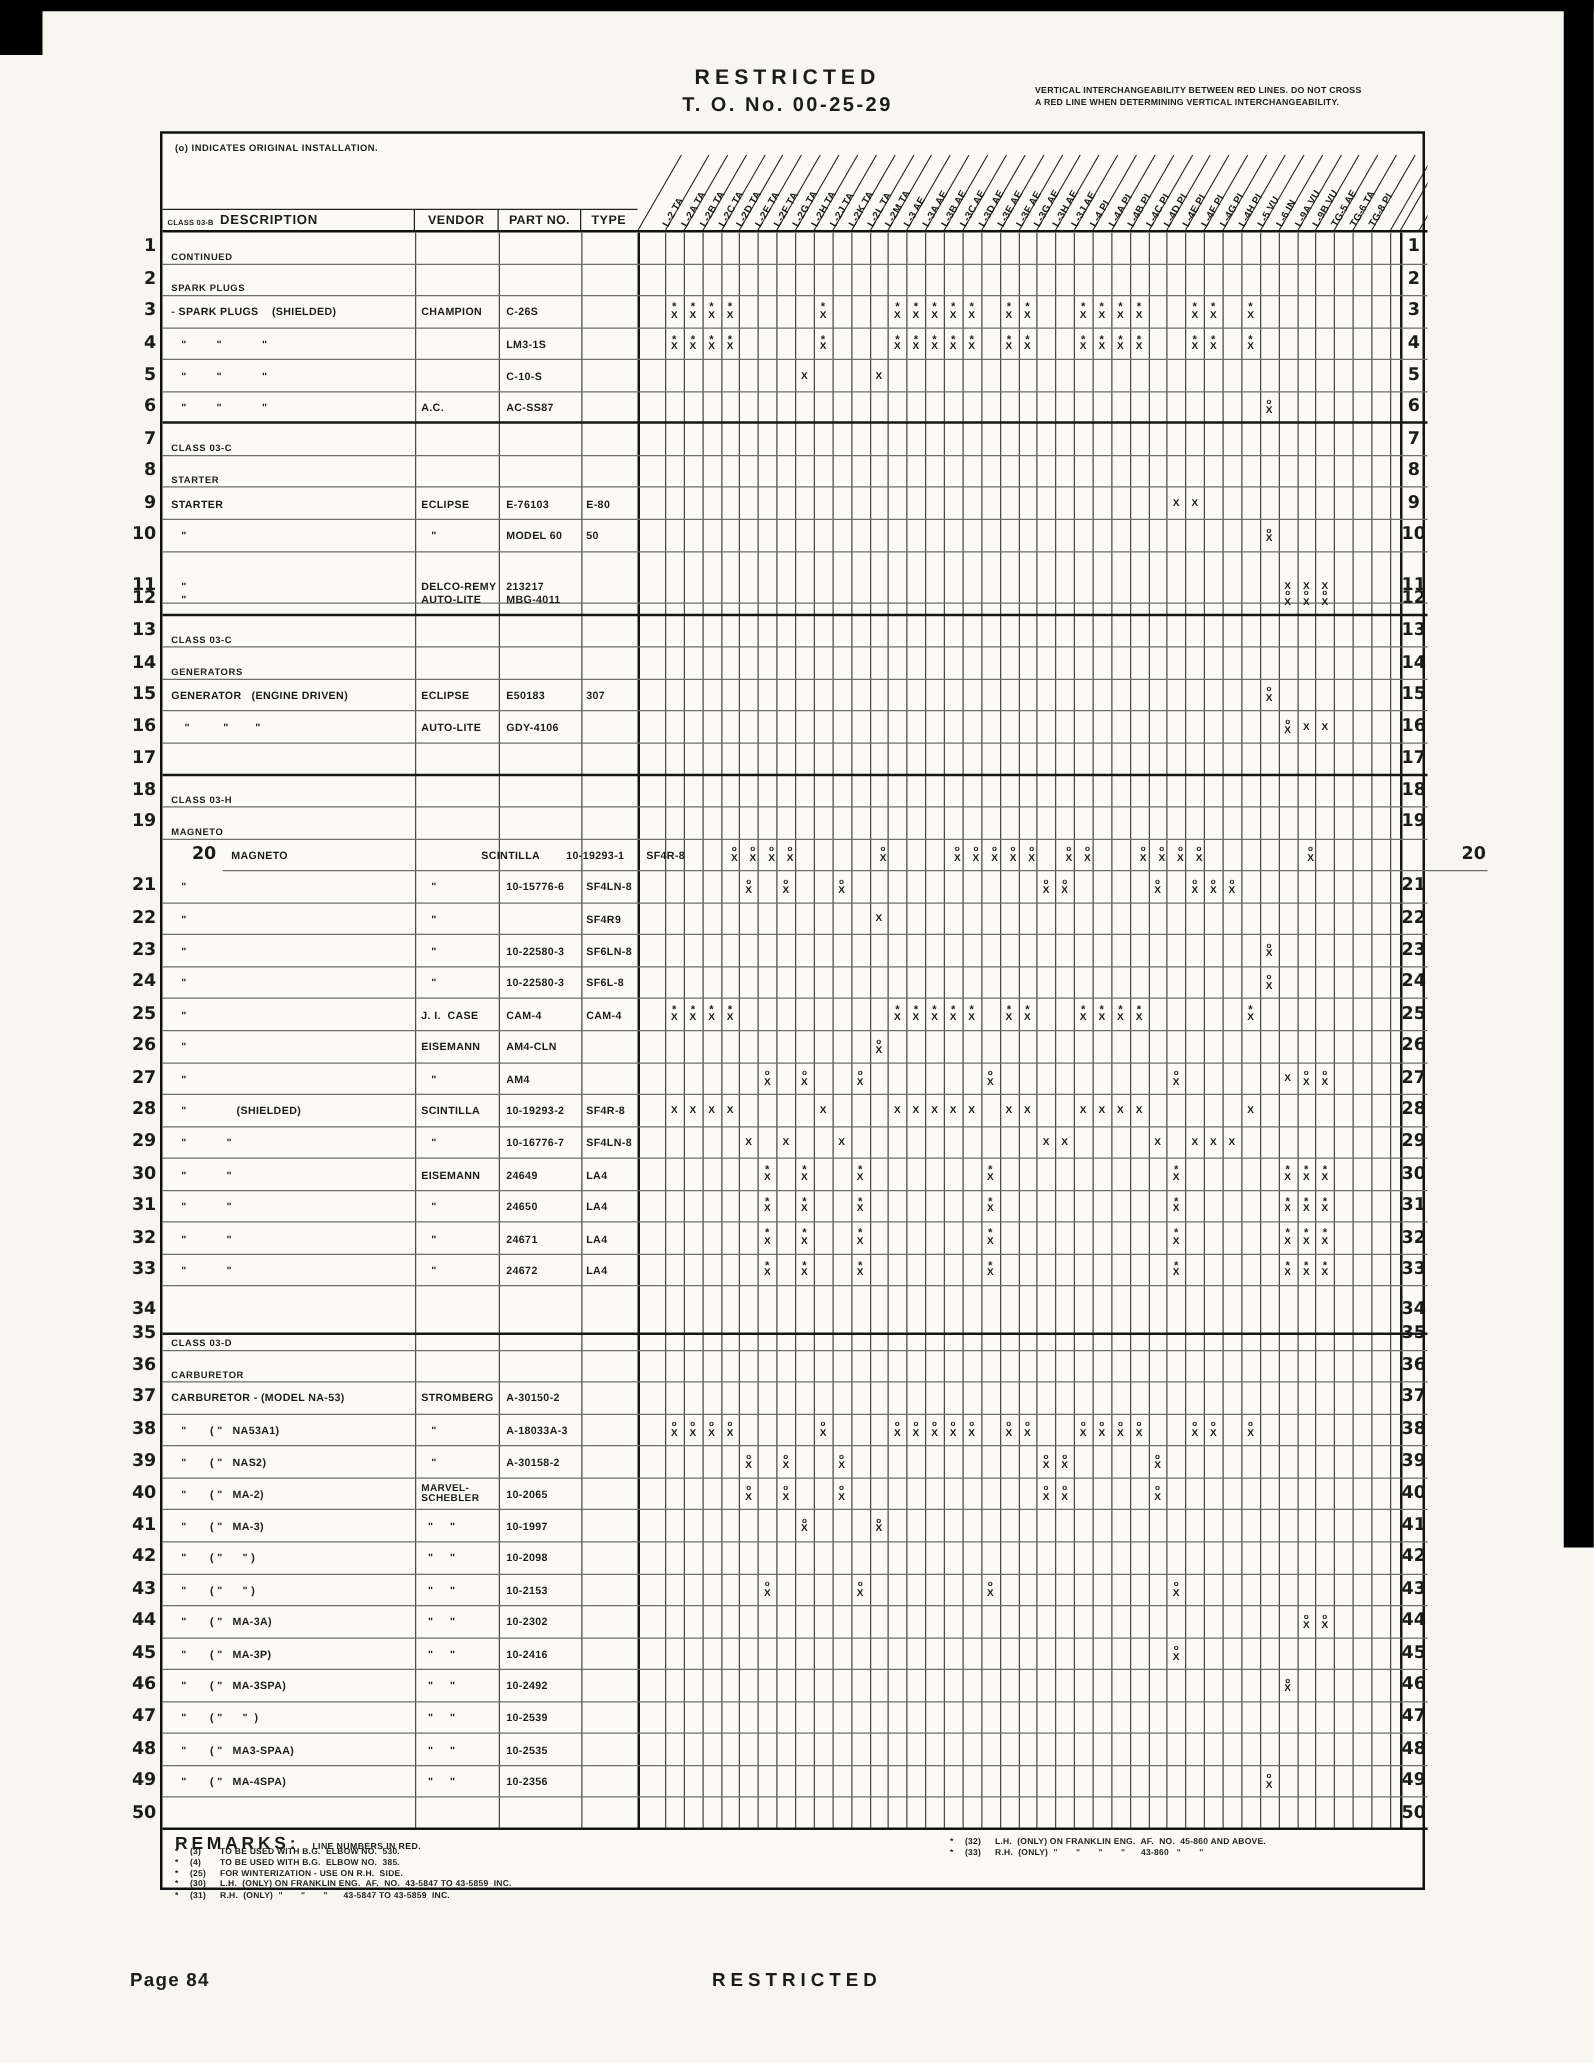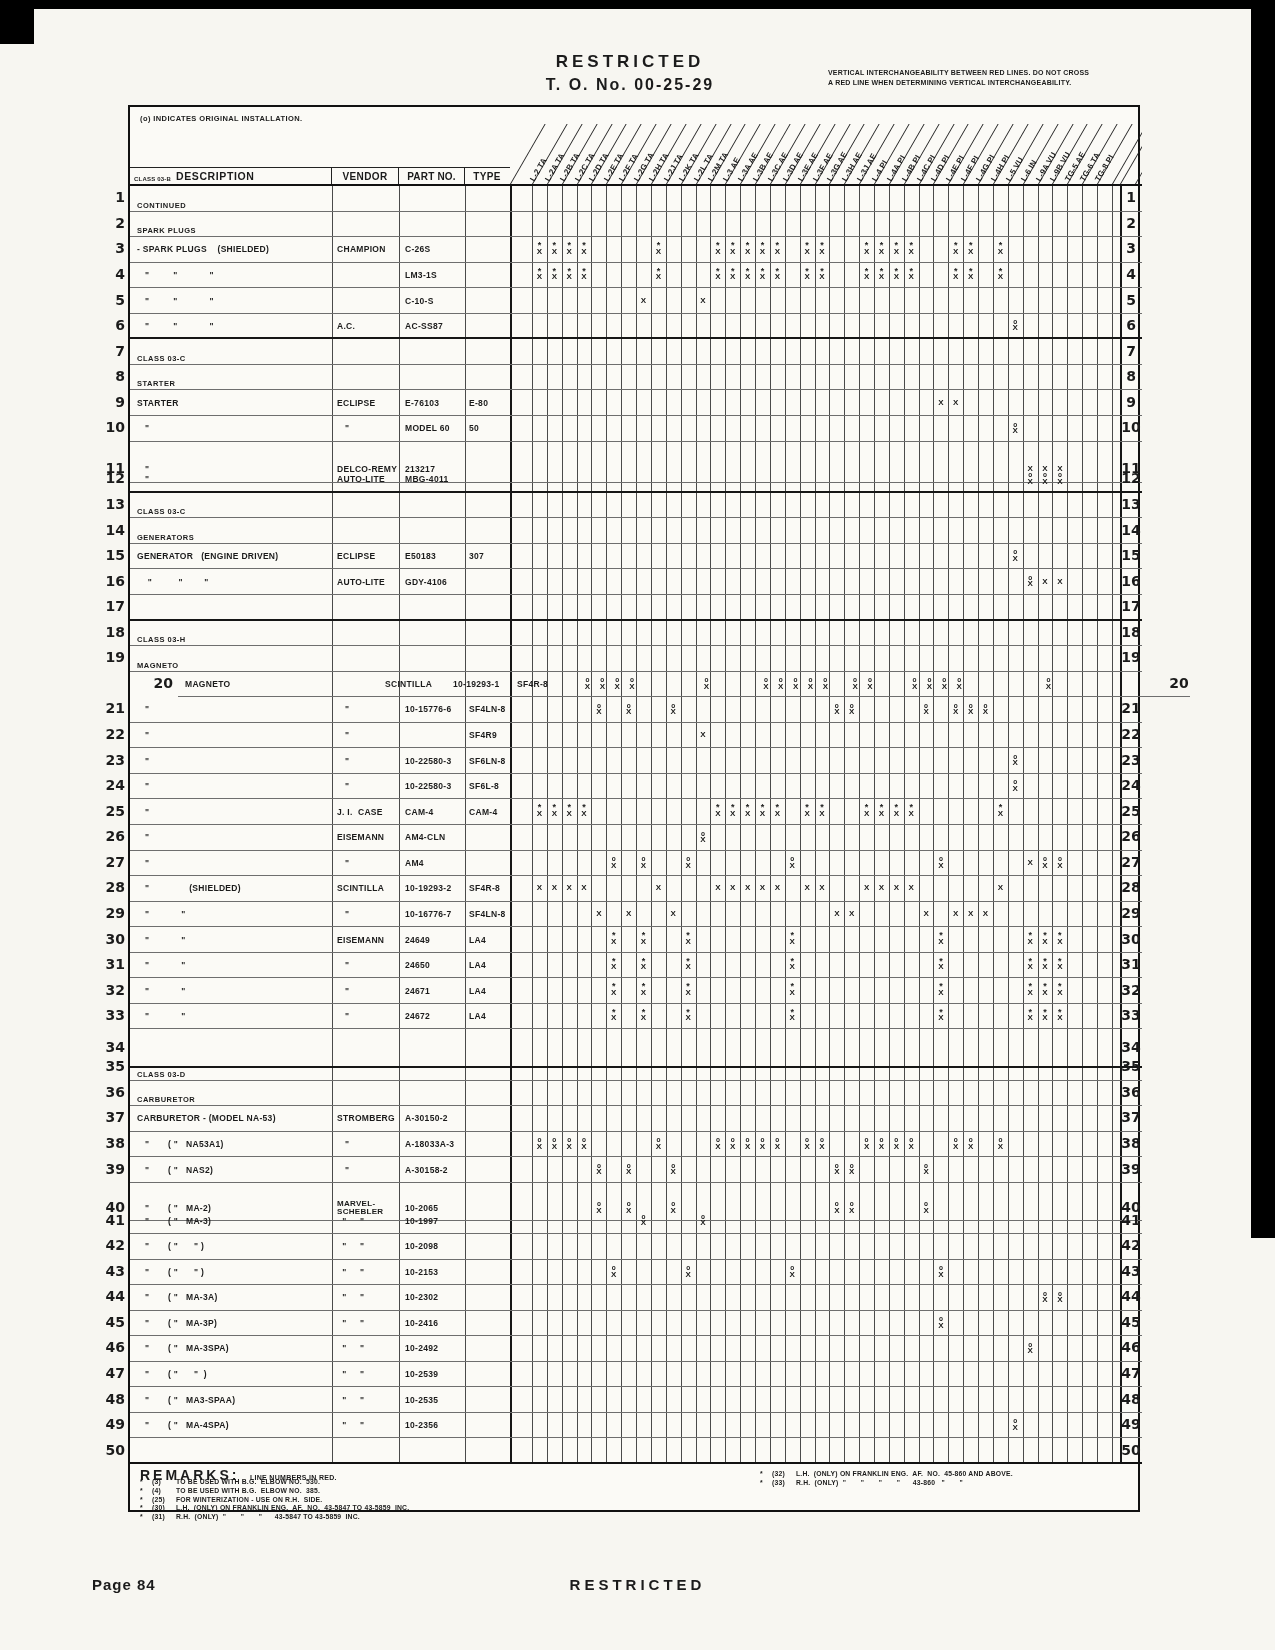--- a/index.html
+++ b/index.html
@@ -54,21 +54,21 @@
 
   #remarks { position:absolute; left:0; top:1355px; width:1012px; height:52px; border-top:2px solid #111; padding:2px 0 0 10px; }
   #remarks-title { font-size:14px; font-weight:bold; letter-spacing:3px; display:inline-block; }
   #remarks-sub { font-size:7px; font-weight:bold; display:inline-block; margin-left:6px; letter-spacing:0.3px; }
   .rem-col { position:absolute; font-size:6.8px; font-weight:bold; line-height:8.8px; letter-spacing:0.2px; white-space:pre; }
   #rem-left { left:10px; top:14px; }
   #rem-right { left:630px; top:6px; }
   .rem-line .ast { display:inline-block; width:12px; }
   .rem-line .num { display:inline-block; width:24px; }
 
-  #footer-left { position:absolute; left:92px; top:1576px; font-size:15px; font-weight:bold; letter-spacing:1px; }
+  #footer-left { position:absolute; left:104px; top:1576px; font-size:15px; font-weight:bold; letter-spacing:1px; }
   #footer-center { position:absolute; left:0; top:1576px; width:1275px; text-align:center; font-size:15px; font-weight:bold; letter-spacing:4px; }
 </style>
 </head>
 <body>
 
 <div class="blackbar" id="bar-top"></div>
 <div class="blackbar" id="bar-corner"></div>
 <div class="blackbar" id="bar-right"></div>
 
 <div id="doc-title">
@@ -1204,21 +1204,21 @@
         </span>
         <span class="mk" style="left: 721.705px;">
           <span class="top">o</span>
           <span class="bot">X</span>
         </span>
         <span class="mk" style="left: 796.055px;">
           <span class="top">o</span>
           <span class="bot">X</span>
         </span>
       </div>
-      <div class="row" style="top: 996.84px; height: 25.56px; margin-top: 13px;">
+      <div class="row" style="top: 996.84px; height: 25.56px;">
         <span class="lnum left">40</span>
         <span class="lnum right">40</span>
         <span class="cell c-desc">   "       ( "   MA-2)</span>
         <span class="cell c-vendor two">MARVEL-
 SCHEBLER</span>
         <span class="cell c-part">10-2065</span>
         <span class="mk" style="left: 468.915px;">
           <span class="top">o</span>
           <span class="bot">X</span>
         </span>

